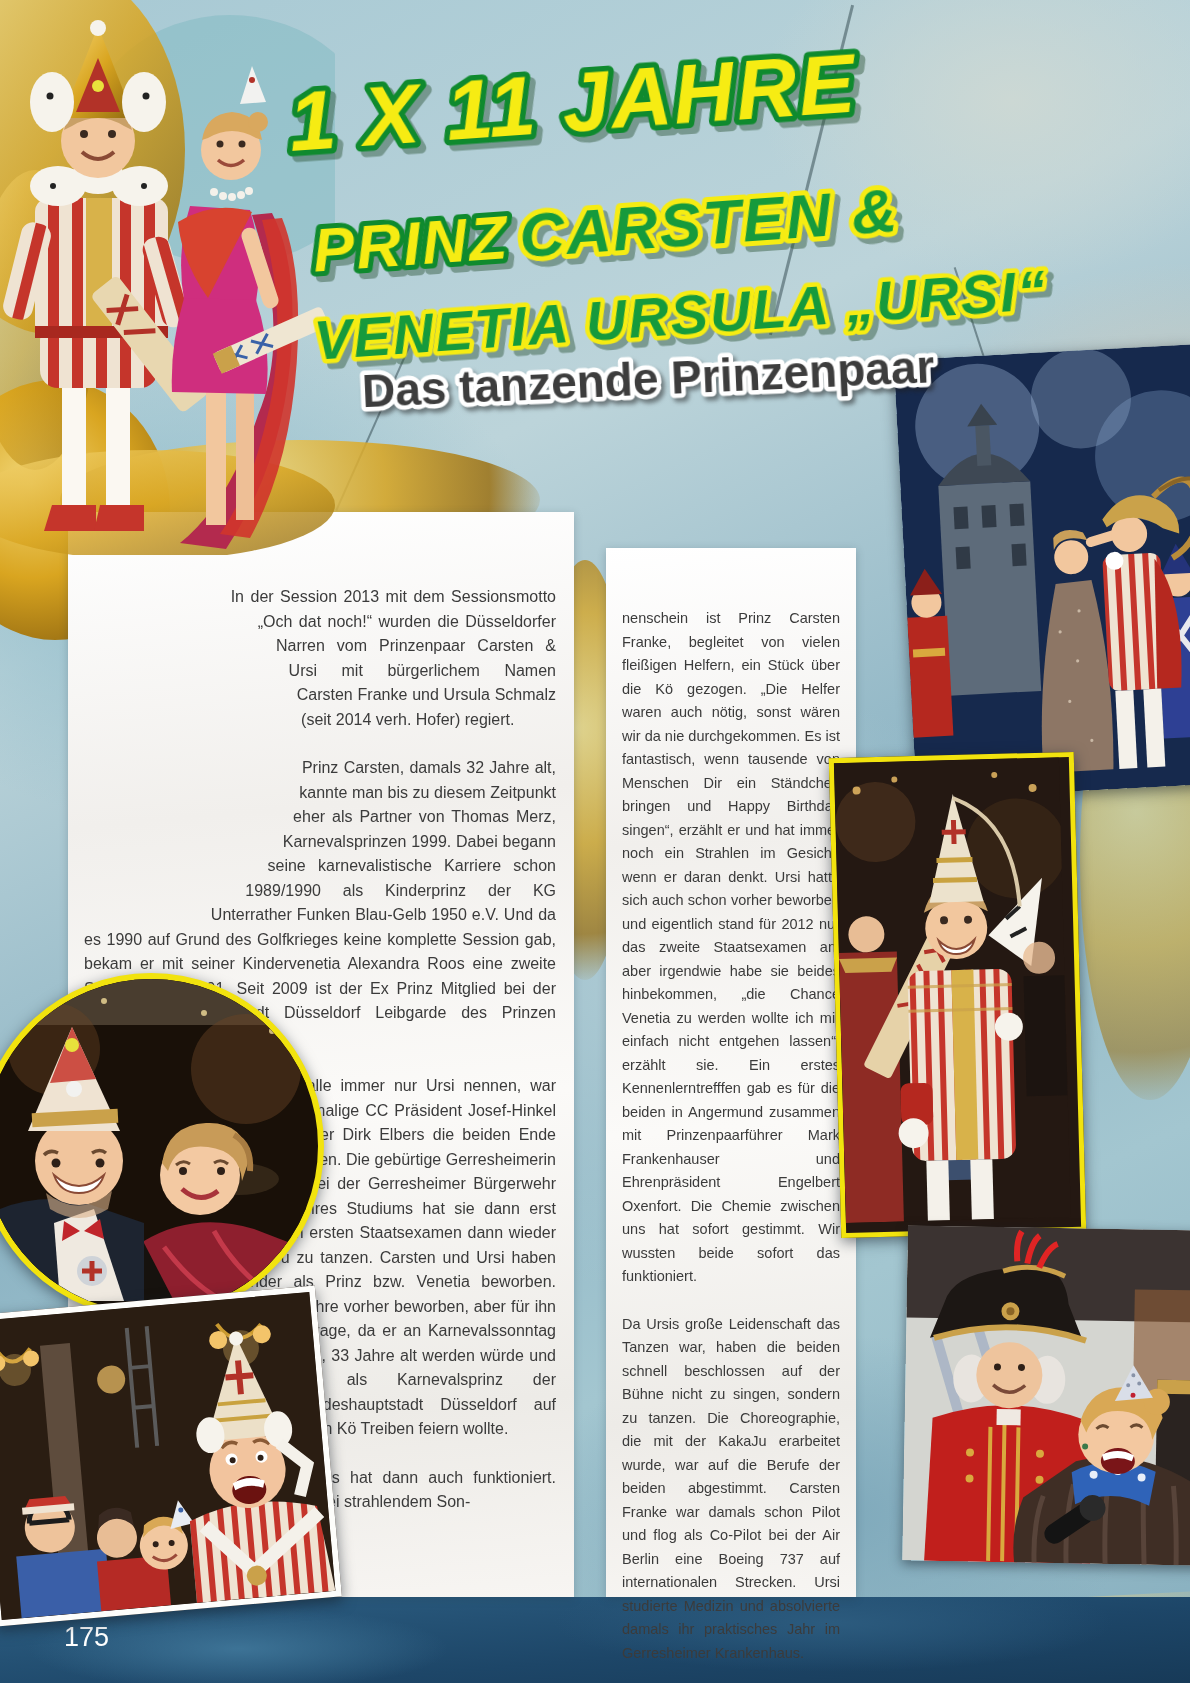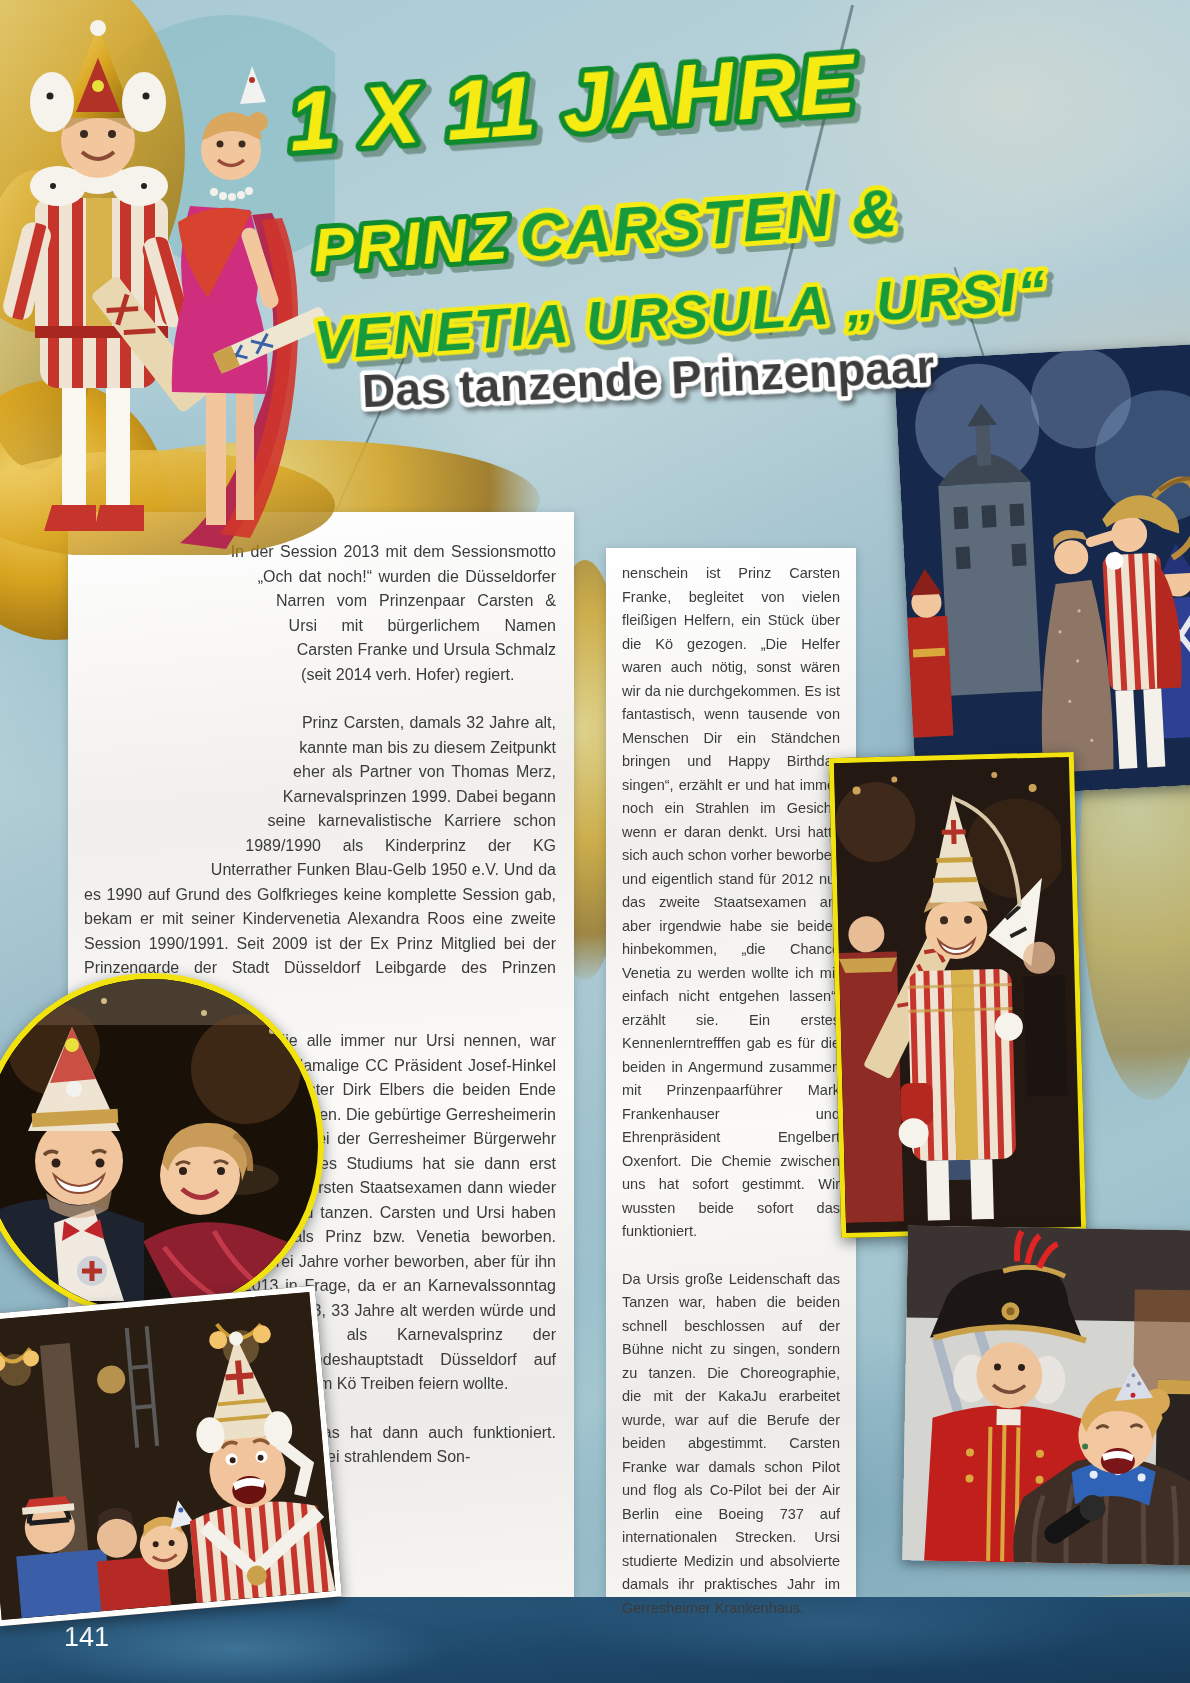--- a/index.html
+++ b/index.html
@@ -19,21 +19,21 @@
   .dark-strip{position:absolute;left:0;top:1597px;width:1190px;height:86px;
         background:
          radial-gradient(300px 60px at 20% 60%, #3d7396 0%, rgba(61,115,150,0) 70%),
          radial-gradient(400px 70px at 70% 30%, #2c5b7e 0%, rgba(44,91,126,0) 70%),
          linear-gradient(175deg,#2d5f83 0%,#1d4668 60%,#173a58 100%);}
   .paper{position:absolute;
         background:linear-gradient(175deg,#ffffff 0%,#f1efec 28%,#fbfaf8 55%,#edebe7 82%,#f7f5f2 100%);
         box-shadow:0 2px 8px rgba(40,60,70,.25);}
   .paper.left{left:68px;top:512px;width:506px;height:1085px;}
   .paper.right{left:606px;top:548px;width:250px;height:1049px;}
-  .coltext{position:absolute;color:#3b3b3b;text-align:justify;}
+  .coltext{position:absolute;color:#3b3b3b;text-align:justify;margin-top:45px;}
   .coltext p{margin:0 0 24px 0;}
   .col-left-text{left:84px;top:540px;width:472px;font-size:16px;line-height:24.5px;}
   .col-right-text{left:622px;top:562px;width:218px;font-size:14.5px;line-height:23.5px;}
   .wrap-circle{float:left;width:230px;height:330px;margin:435px 10px 0 -16px;
         shape-outside:circle(174px at 44px 165px);}
   .wrap-photo{float:left;clear:left;width:258px;height:268px;margin:0 12px 0 -16px;
         shape-outside:polygon(0 0,78% 0,100% 100%,0 100%);}
   .photo{position:absolute;}
   .photo svg{display:block;}
   .photo-stage{left:905px;top:352px;width:300px;height:440px;transform:rotate(-3deg);
@@ -449,15 +449,15 @@
       <polygon points="258,38 220,140 296,140" fill="#ece0c8"></polygon>
       <path d="M258 62 v34 M244 78 h28" stroke="#b23228" stroke-width="6"></path>
       <path d="M228 120 h60 M234 104 h48" stroke="#c9a23f" stroke-width="4"></path>
       <ellipse cx="224" cy="134" rx="14" ry="18" class="furW"></ellipse>
         <ellipse cx="292" cy="134" rx="14" ry="18" class="furW"></ellipse>
       <circle cx="258" cy="40" r="7" class="furW"></circle>
       <path d="M292 148 l26 24 l-10 30" stroke="#f4f1ea" stroke-width="12" fill="none"></path>
     </svg>
   </div>
 
-  <div class="page-number">141</div>
+  <div class="page-number">175</div>
 
 </div>
 
 </body></html>

